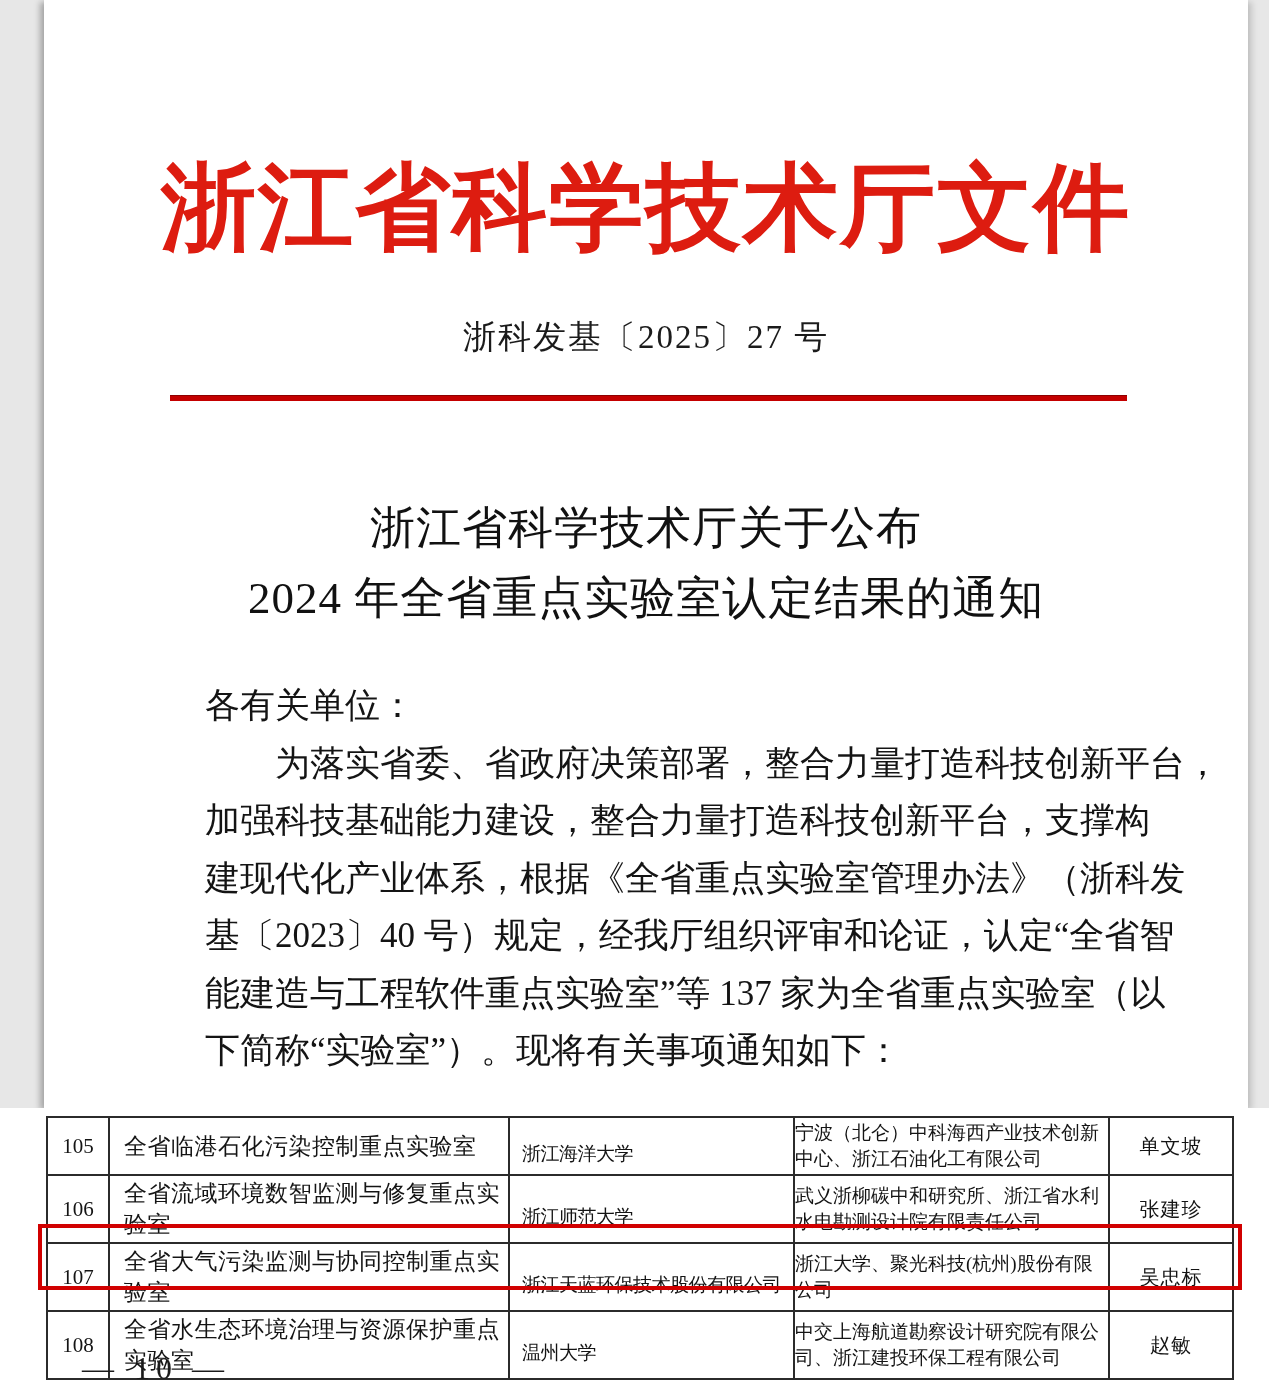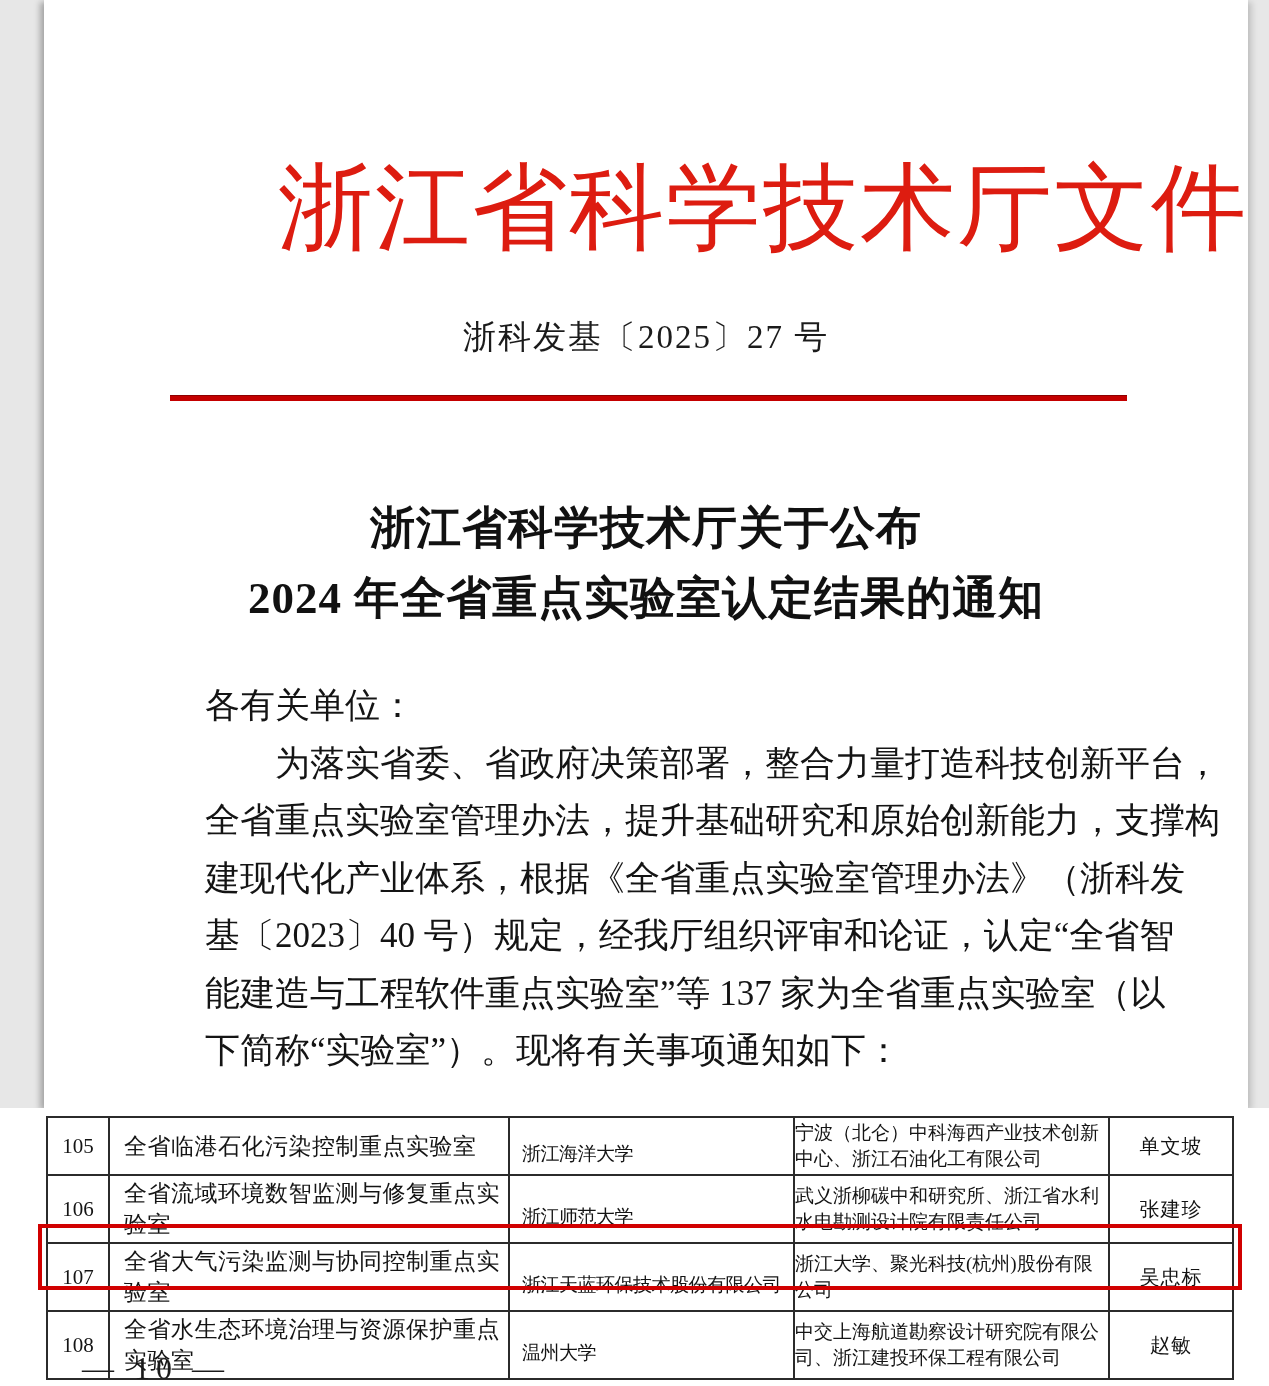--- a/index.html
+++ b/index.html
@@ -27,24 +27,24 @@
     left: 44px;
     top: 0;
     width: 1204px;
     height: 1108px;
     background: #ffffff;
     box-shadow: -4px 2px 6px rgba(0,0,0,0.28), 4px 2px 6px rgba(0,0,0,0.15);
   }
 
   .letterhead {
     margin-top: 146px;
-    text-align: right;
+    text-align: center;
     font-size: 95px;
     line-height: 124px;
-    font-weight: normal;
+    font-weight: bold;
     color: #dd1c10;
     letter-spacing: 2px;
     white-space: nowrap;
   }
   .doc-number {
     margin-top: 47px;
     text-align: center;
     font-size: 33px;
     line-height: 40px;
     color: #1b1b1b;
@@ -55,21 +55,21 @@
     width: 957px;
     height: 6px;
     background: #c40000;
     border-top: 1px solid #8d0000;
   }
   .notice-title {
     margin-top: 92px;
     text-align: center;
     font-size: 45px;
     line-height: 70px;
-    font-weight: bold;
+    font-weight: normal;
     color: #111;
     letter-spacing: 1px;
   }
   .body-block {
     margin: 44px 70px 0 161px;
     width: 930px;
     font-size: 35px;
     line-height: 57.5px;
     color: #141414;
   }
@@ -137,21 +137,21 @@
       <div class="doc-number">浙科发基〔2025〕27 号</div>
       <div class="red-rule"></div>
       <div class="notice-title">
         <div>浙江省科学技术厅关于公布</div>
         <div>2024 年全省重点实验室认定结果的通知</div>
       </div>
       <div class="body-block">
         <div class="body-line no-stretch">各有关单位：</div>
         <div id="body-lines">
             <div class="body-line indent">为落实省委、省政府决策部署，整合力量打造科技创新平台，</div>
-            <div class="body-line">全省重点实验室管理办法，提升基础研究和原始创新能力，支撑构</div>
+            <div class="body-line">加强科技基础能力建设，整合力量打造科技创新平台，支撑构</div>
             <div class="body-line">建现代化产业体系，根据《全省重点实验室管理办法》（浙科发</div>
             <div class="body-line">基〔2023〕40 号）规定，经我厅组织评审和论证，认定“全省智</div>
             <div class="body-line">能建造与工程软件重点实验室”等 137 家为全省重点实验室（以</div>
             <div class="body-line no-stretch">下简称“实验室”）。现将有关事项通知如下：</div>
           </div>
       </div>
     </div>
   </div>
 
   <div class="table-section">

